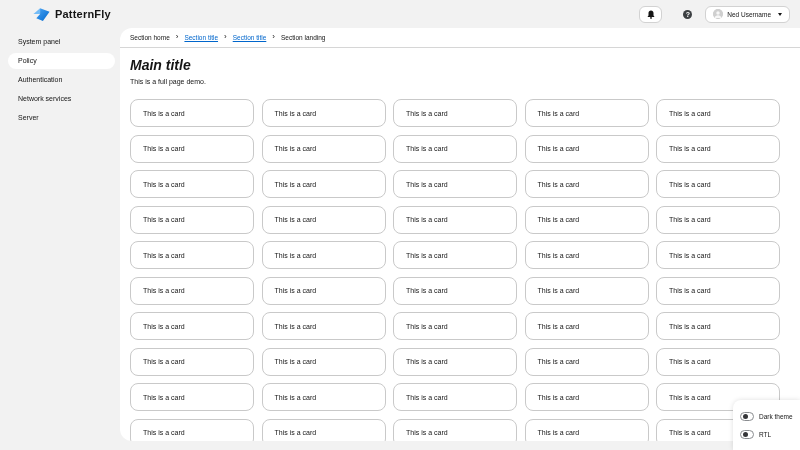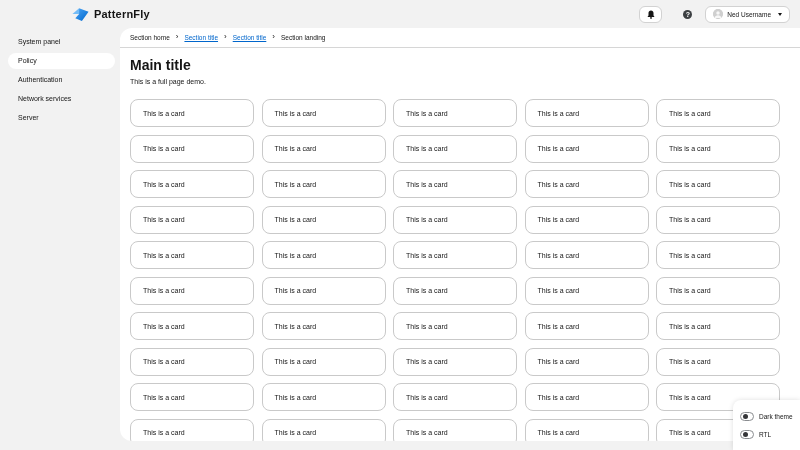--- a/index.html
+++ b/index.html
@@ -11,21 +11,21 @@
     color: #151515;
     overflow: hidden;
     position: relative;
     -webkit-font-smoothing: antialiased;
   }
 
   
   .masthead {
     position: absolute; top: 0; left: 0;
     width: 800px; height: 28px;
-    display: flex; align-items: center; padding-left: 39px;
+    display: flex; align-items: center;
   }
   .logo { display: flex; align-items: center; gap: 5px; margin-left: 33px; cursor: pointer; }
   .logo-text { font-size: 11px; font-weight: bold; letter-spacing: 0.2px; color: #151515; }
   .masthead-right {
     position: absolute; right: 10px; top: 0; height: 28px;
     display: flex; align-items: center;
   }
   .bell-btn {
     width: 23px; height: 17px; background: #fff;
     border: 1px solid #d2d2d2; border-radius: 6px;
@@ -83,21 +83,21 @@
     height: 20px; display: flex; align-items: center;
     padding-left: 10px; gap: 6px;
     border-bottom: 1px solid #d6d6d6;
     font-size: 6.5px;
   }
   .crumb.link { color: #0066cc; text-decoration: underline; cursor: pointer; }
   .crumb.plain { color: #151515; }
   .crumb-sep { font-size: 8px; line-height: 1; color: #151515; margin-top: -1px; }
 
   .main { padding: 0 20px 0 10px; }
-  .page-title { font-size: 14px; font-weight: bold; margin: 9px 0 0 0; }
+  .page-title { font-size: 14px; font-weight: bold; margin: 9px 0 0 0; font-style: italic; }
   .page-subtitle { font-size: 7px; margin: 5px 0 0 0; }
 
   .card-grid {
     margin-top: 14px;
     display: grid;
     grid-template-columns: repeat(5, 1fr);
     gap: 7.5px;
   }
   .card {
     height: 28px; background: #fff;

